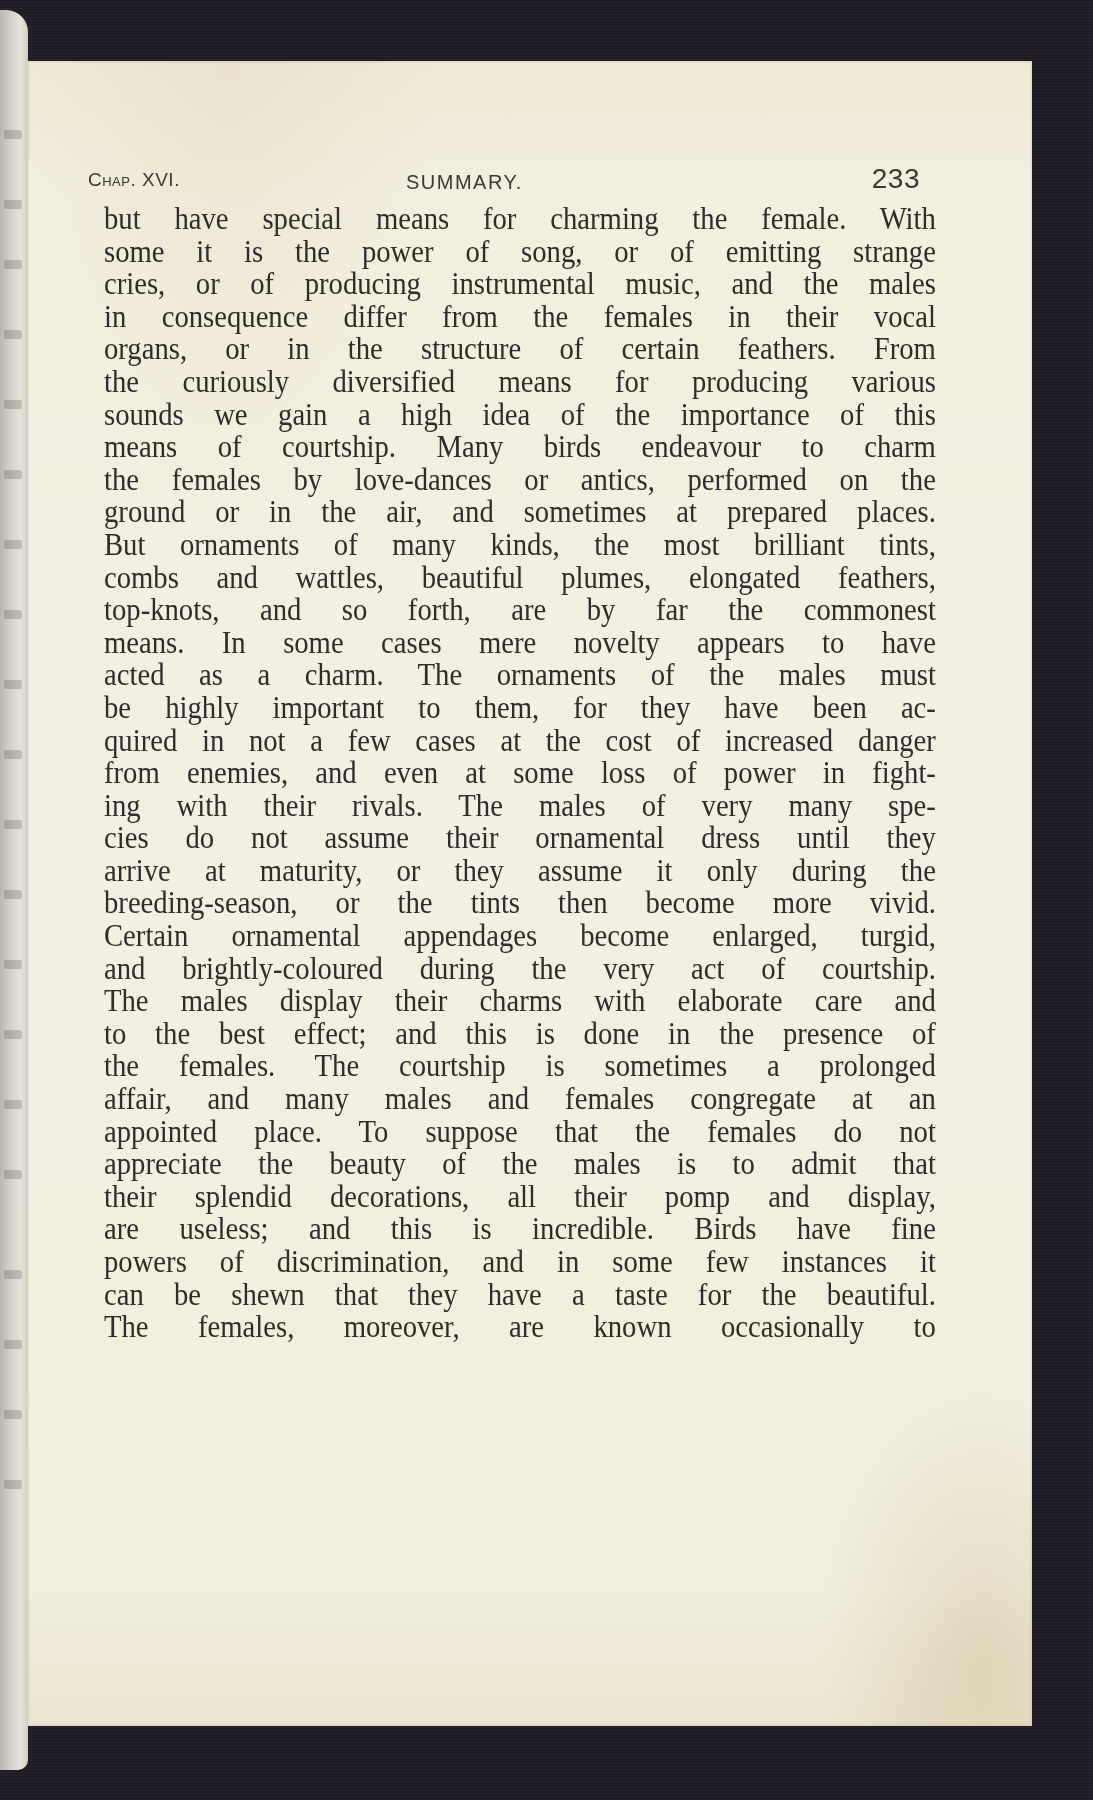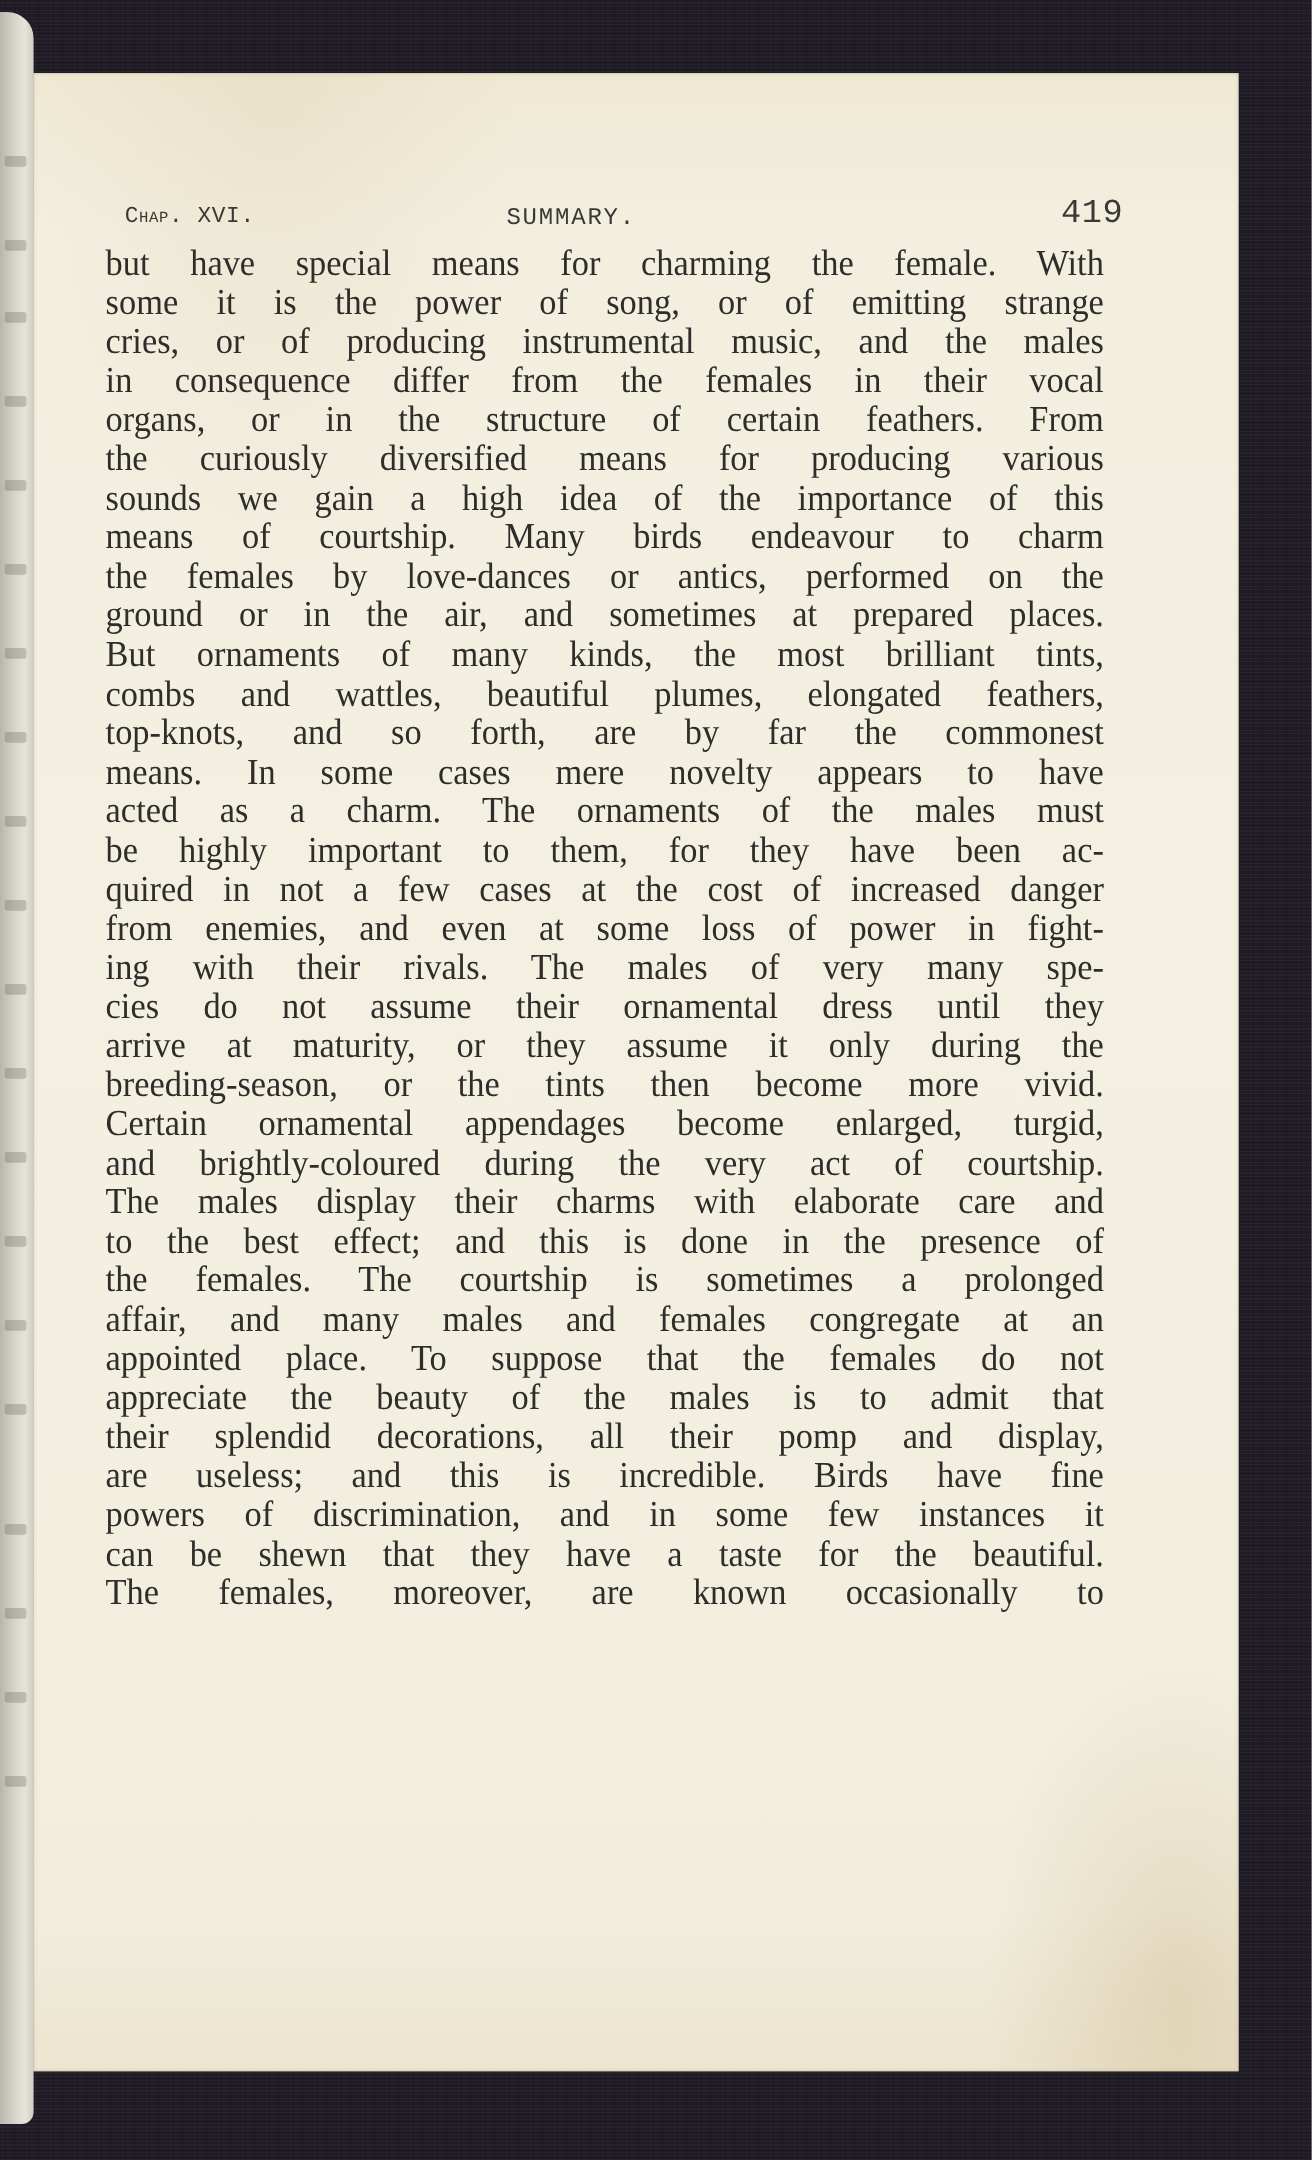--- a/index.html
+++ b/index.html
@@ -43,24 +43,24 @@
       background: #f2eedd;
       background-image:
         radial-gradient(ellipse at 95% 96%, rgba(190,160,110,0.28) 0%, rgba(190,160,110,0) 12%),
         radial-gradient(ellipse at 20% 2%, rgba(190,165,120,0.12) 0%, rgba(190,165,120,0) 18%),
         linear-gradient(180deg, #efe9d4 0%, #f3efdf 8%, #f3f0e2 50%, #f1eedd 92%, #ece5cf 100%);
       box-shadow: inset 0 0 3px rgba(120,100,70,0.25);
     }
     .running-head {
       position: absolute;
       top: 102px;
-      left: 76px;
+      left: 60px;
       width: 832px;
       height: 32px;
-      font-family: Liberation Mono, monospace;
+      font-family: Liberation Sans, sans-serif;
       color: #3b3835;
     }
     .rh-chapter {
       position: absolute;
       left: 0;
       top: 6px;
       font-size: 19px;
       letter-spacing: 0.5px;
       font-variant: small-caps;
     }
@@ -73,21 +73,21 @@
     }
     .rh-page {
       position: absolute;
       right: 0;
       top: 0;
       font-size: 28px;
       letter-spacing: 0.5px;
     }
     .body-text {
       position: absolute;
-      left: 60px;
+      left: 76px;
       top: 142px;
       width: 832px;
       font-family: "Liberation Serif", "DejaVu Serif", serif;
       font-size: 30.5px;
       color: #2f2c2a;
     }
     .line {
       height: 32.6px;
       line-height: 32.6px;
       white-space: nowrap;
@@ -124,21 +124,21 @@
   <div class="ghost" style="top:1260px"></div>
   <div class="ghost" style="top:1330px"></div>
   <div class="ghost" style="top:1400px"></div>
   <div class="ghost" style="top:1470px"></div>
 </div>
 
 <div class="page">
   <div class="running-head">
     <span class="rh-chapter">Chap. XVI.</span>
     <span class="rh-title">SUMMARY.</span>
-    <span class="rh-page">419</span>
+    <span class="rh-page">233</span>
   </div>
 
   <div class="body-text">
     <div class="line">but have special means for charming the female.  With</div>
     <div class="line">some it is the power of song, or of emitting strange</div>
     <div class="line">cries, or of producing instrumental music, and the males</div>
     <div class="line">in consequence differ from the females in their vocal</div>
     <div class="line">organs, or in the structure of certain feathers.  From</div>
     <div class="line">the curiously diversified means for producing various</div>
     <div class="line">sounds we gain a high idea of the importance of this</div>

